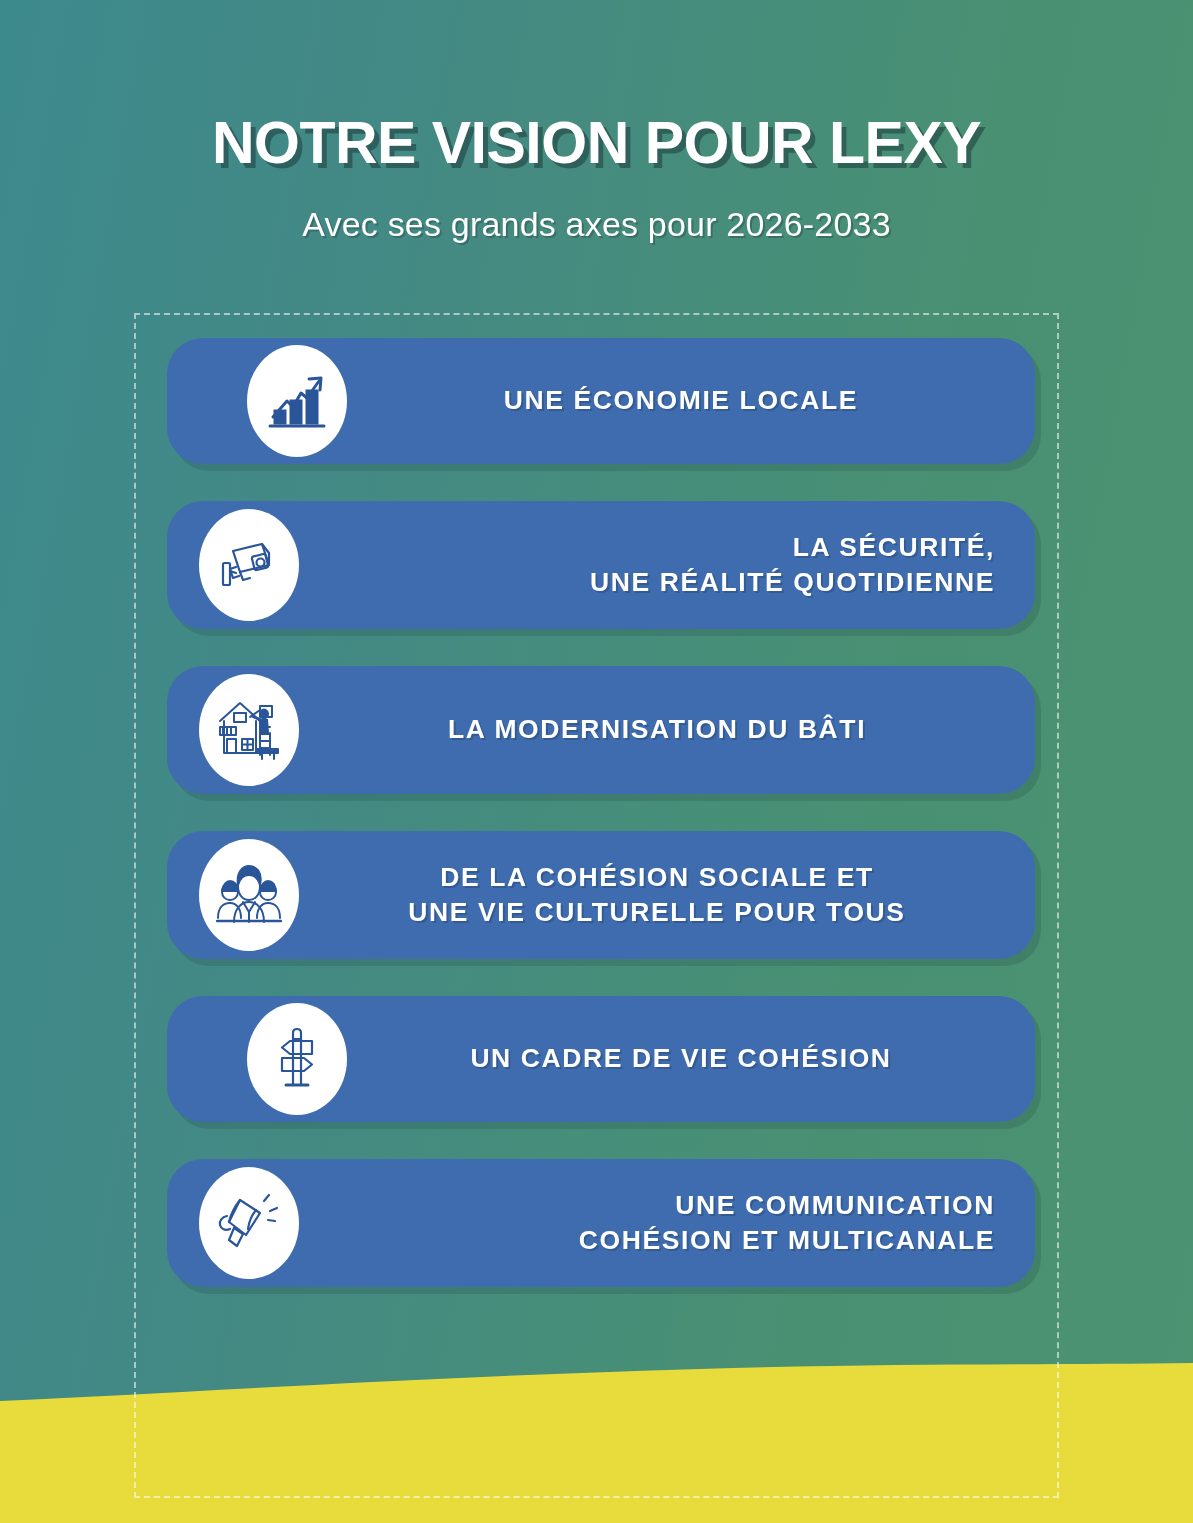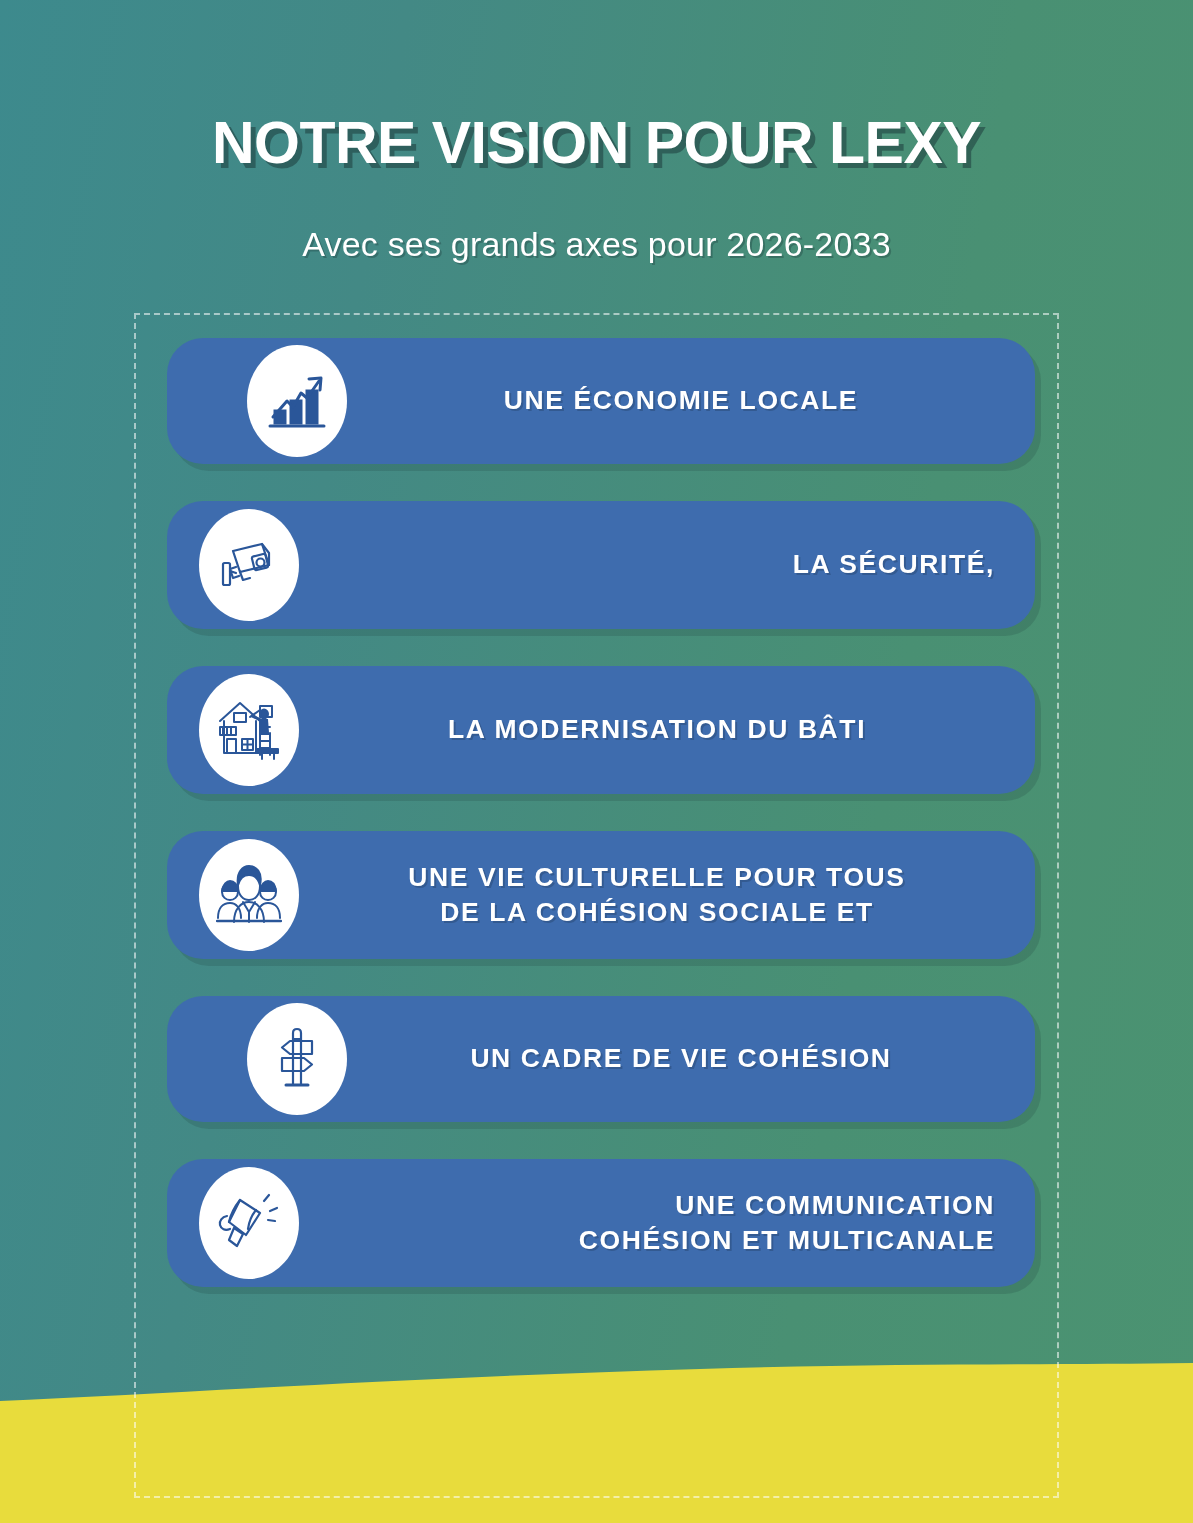--- a/index.html
+++ b/index.html
@@ -51,21 +51,21 @@
     margin-top: 109px;
     font-size: 59px;
     font-weight: bold;
     letter-spacing: -0.5px;
     color: #ffffff;
     text-shadow: 5px 5px 0 rgba(29,61,61,0.55);
     white-space: nowrap;
   }
 
   #page-subtitle {
-    margin-top: 48px;
+    margin-top: 28px;
     font-size: 34px;
     font-weight: normal;
     color: #ffffff;
     letter-spacing: 0.2px;
     text-shadow: 2px 2px 0 rgba(29,61,61,0.35);
     white-space: nowrap;
   }
 
   
   #axes-list {
@@ -160,20 +160,21 @@
         <rect x="36" y="22" width="14" height="14" rx="2" transform="rotate(-14 43 29)"></rect>
         <circle cx="43.5" cy="29.5" r="4"></circle>
         <path d="M23 39 L26 47 L33 45"></path>
         <path d="M19 34 L13 36 L16 45 L22 43"></path>
         <rect x="6" y="30" width="7" height="22" rx="1.5"></rect>
         <path d="M13 38 L19 40"></path>
       </svg>
     </div>
     <div class="axis-label align-right">
       <span class="l">LA SÉCURITÉ,</span>
+      <span class="l">UNE RÉALITÉ QUOTIDIENNE</span>
     </div>
   </div>
 
   <div class="axis-card h2">
     <div class="axis-icon-wrap">
       <svg width="66" height="66" viewBox="0 0 66 66" fill="none" stroke="#2a5699" stroke-width="2" stroke-linejoin="round" stroke-linecap="round">
         <path d="M4 24 L24 6 L44 24"></path>
         <path d="M8 24 L8 56 L40 56 L40 24"></path>
         <rect x="18" y="16" width="12" height="9"></rect>
         <path d="M4 30 L20 30 L20 38 L4 38 Z"></path>
@@ -211,22 +212,22 @@
 
         <path d="M22 22 C22 12 26 6 33 6 C40 6 44 12 44 22 C44 31 39 36 33 36 C27 36 22 31 22 22 Z" fill="#ffffff"></path>
         <path d="M22 21 C20 8 27 2 33 2 C40 2 47 8 44 21 C42 14 38 11 33 11 C28 11 24 14 22 21 Z" fill="#2a5699"></path>
         <path d="M18 58 C18 45 25 38 33 38 C41 38 48 45 48 58"></path>
         <path d="M27 38 L33 48 L39 38"></path>
         <path d="M33 48 L33 58"></path>
         <line x1="1" y1="57" x2="65" y2="57" stroke-width="2.5"></line>
       </svg>
     </div>
     <div class="axis-label align-center">
+      <span class="l">DE LA COHÉSION SOCIALE ET</span>
       <span class="l">UNE VIE CULTURELLE POUR TOUS</span>
-      <span class="l">DE LA COHÉSION SOCIALE ET</span>
     </div>
   </div>
 
   <div class="axis-card h1">
     <div class="axis-icon-wrap">
       <svg width="62" height="64" viewBox="0 0 62 64" fill="none" stroke="#2a5699" stroke-width="2.2" stroke-linejoin="round" stroke-linecap="round">
         <path d="M27 6 C27 3 29 2 31 2 C33 2 35 3 35 6 L35 12 L27 12 Z"></path>
         <path d="M24 14 L46 14 L46 27 L24 27 L16 20.5 Z"></path>
         <path d="M38 31 L16 31 L16 44 L38 44 L46 37.5 Z"></path>
         <path d="M27 12 L27 58 M35 12 L35 58"></path>

